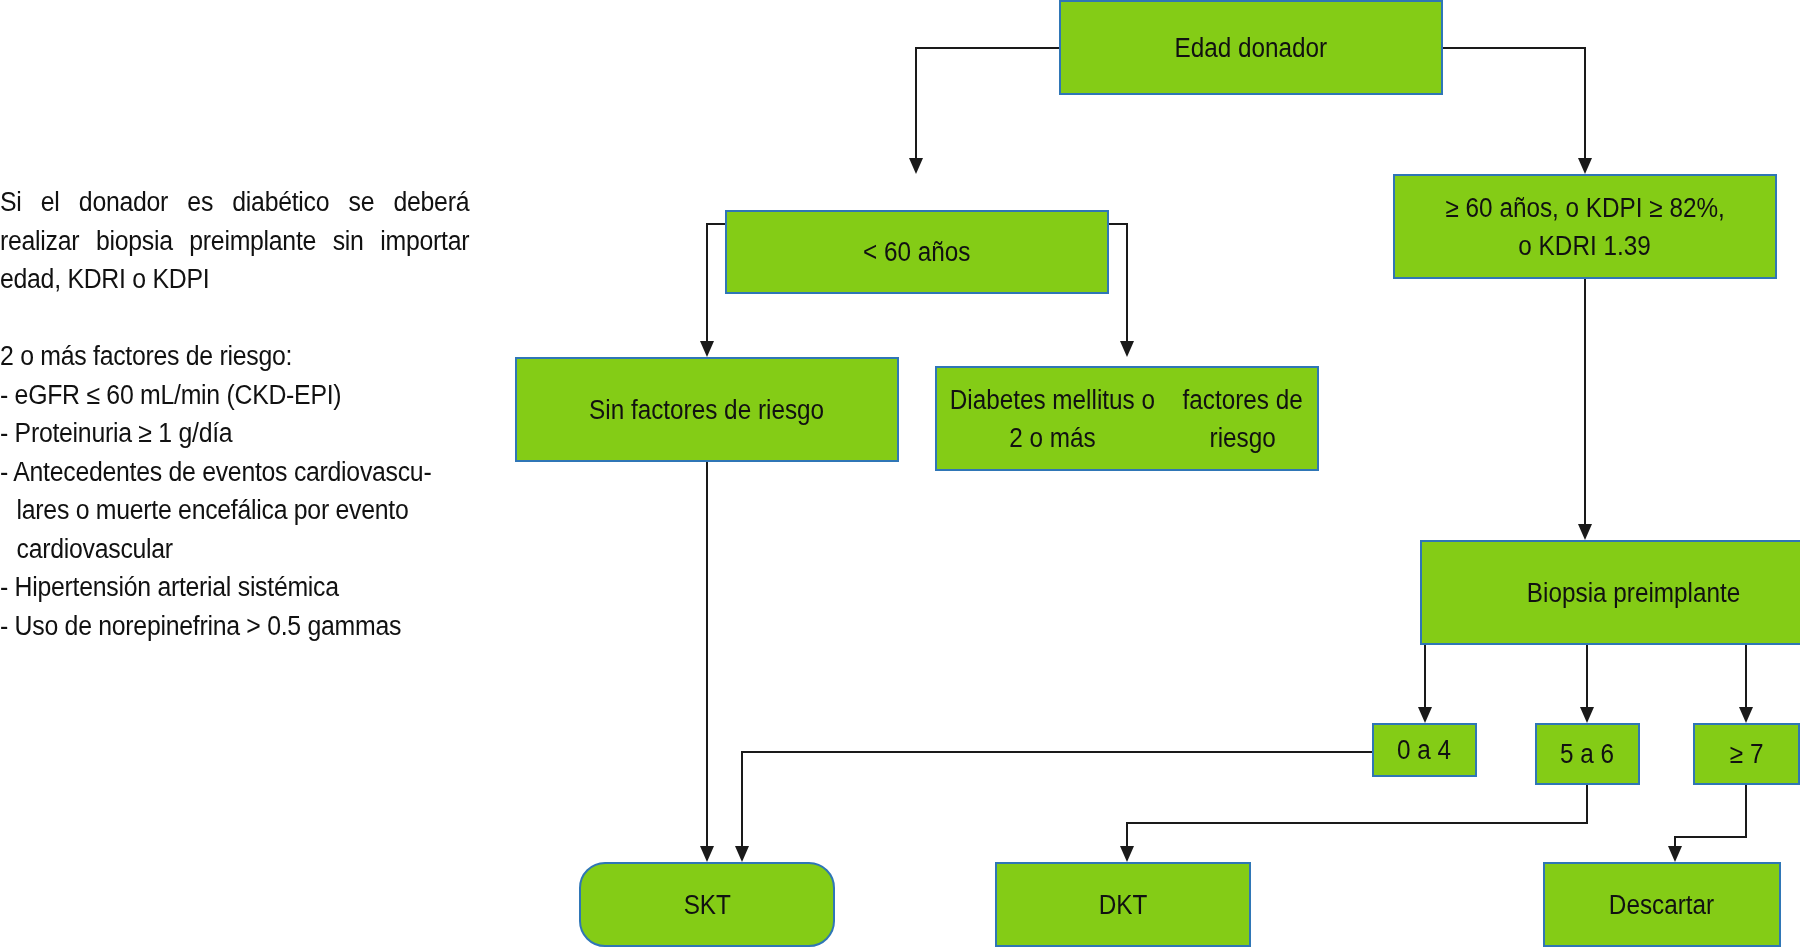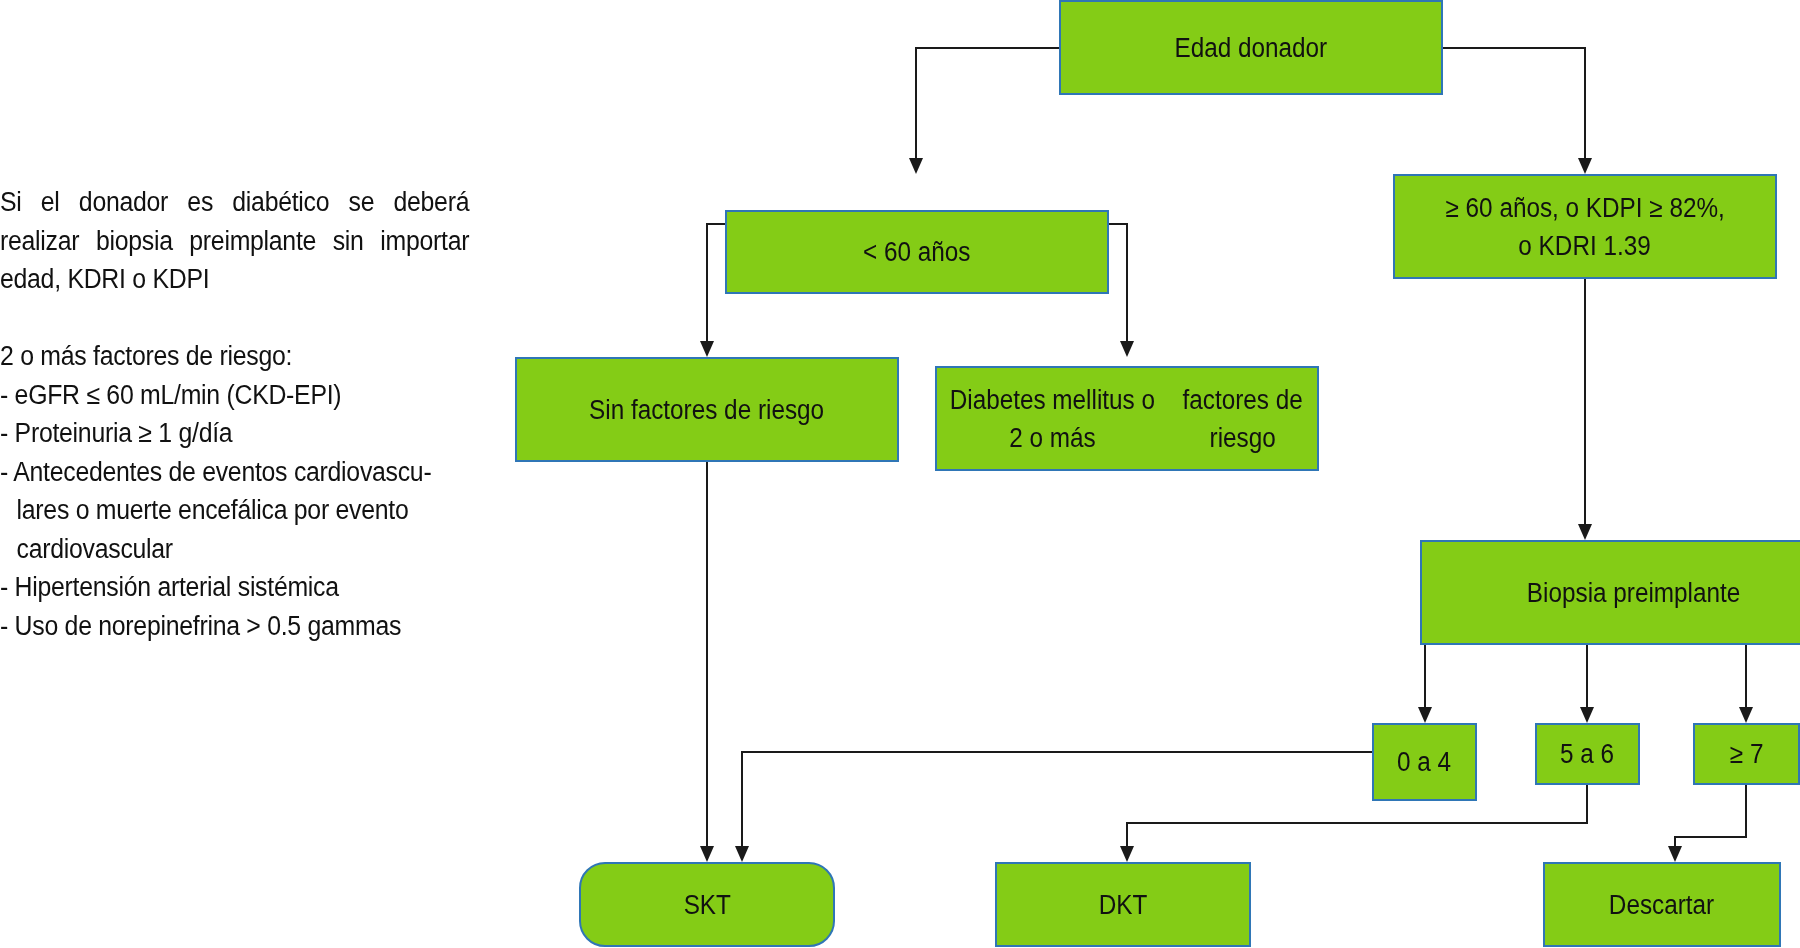--- a/index.html
+++ b/index.html
@@ -84,21 +84,21 @@
 <div class="box" style="left:515px;top:357px;width:384px;height:105px;">
   <span>Sin factores de riesgo</span>
 </div>
 <div class="box" style="left:935px;top:366px;width:384px;height:105px;flex-direction:row;">
   <span>Diabetes mellitus o 2 o más</span>
   <span>factores de riesgo</span>
 </div>
 <div class="box" style="left:1372px;top:540px;width:428px;height:105px;margin-left:48px;">
   <span>Biopsia preimplante</span>
 </div>
-<div class="box" style="left:1372px;top:723px;width:105px;height:78px;">
+<div class="box" style="left:1372px;top:723px;width:105px;height:54px;">
   <span>0 a 4</span>
 </div>
 <div class="box" style="left:1535px;top:723px;width:105px;height:62px;">
   <span>5 a 6</span>
 </div>
 <div class="box" style="left:1693px;top:723px;width:107px;height:62px;">
   <span>≥ 7</span>
 </div>
 <div class="box" style="left:579px;top:862px;width:256px;height:85px;border-radius:26px;">
   <span>SKT</span>

